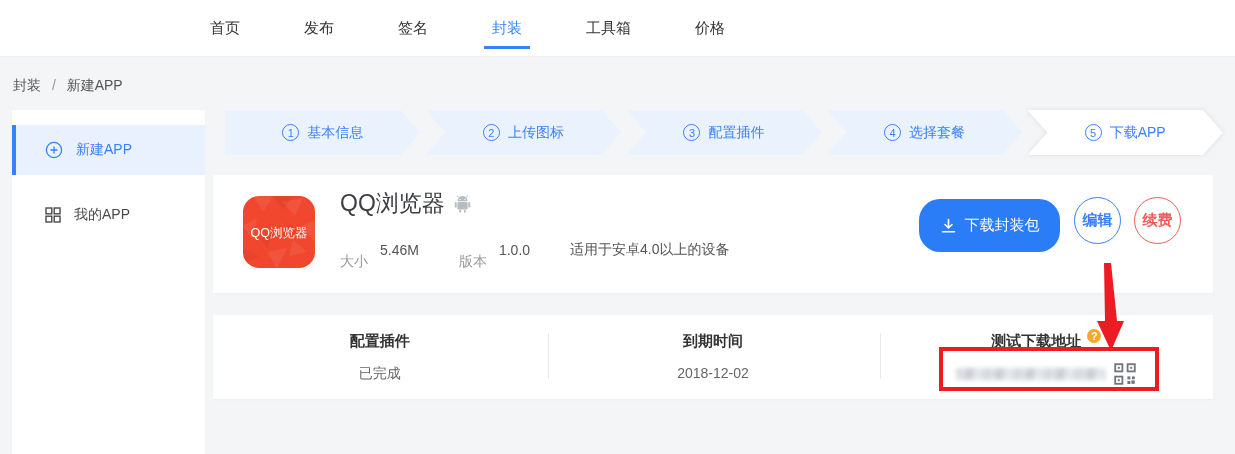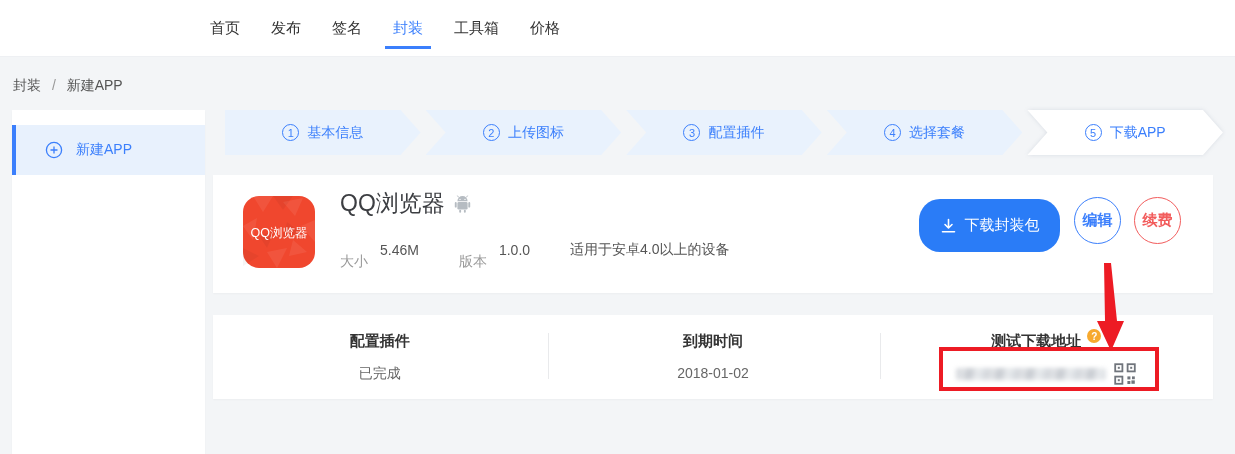--- a/index.html
+++ b/index.html
@@ -1,21 +1,21 @@
 <!DOCTYPE html>
 <html><head>
 <meta charset="utf-8">
 <style>
   * { margin:0; padding:0; box-sizing:border-box; }
   html,body { width:1235px; height:454px; font-family:"Liberation Sans","DejaVu Sans",sans-serif; background:#fff; }
   #stage { position:relative; width:1235px; height:454px; overflow:hidden; background:#fff; }
 
   
   .header { position:absolute; left:0; top:0; width:1235px; height:57px; background:#fff; border-bottom:1px solid #eef0f3; z-index:2; }
-  .nav { position:absolute; left:210px; top:0; height:57px; display:flex; align-items:center; gap:31px; }
+  .nav { position:absolute; left:210px; top:0; height:57px; display:flex; align-items:center; gap:64px; }
   .nav-item { font-size:15px; color:#333; cursor:pointer; position:relative; white-space:nowrap; }
   .nav-item.active { color:#3b7ffc; }
   .nav-item.active::after { content:""; position:absolute; left:-8px; right:-8px; bottom:-11px; height:3px; background:#3b7ffc; }
 
   
   .content-bg { position:absolute; left:0; top:57px; width:1235px; height:397px; background:#f3f5f7; }
 
   .breadcrumb { position:absolute; left:13px; top:77px; font-size:14px; color:#555; }
   .breadcrumb .sep { color:#999; margin:0 7px; }
 
@@ -112,20 +112,33 @@
 
   <div class="sidebar">
     <div class="side-item active first">
       <span class="sicon">
         <svg width="18" height="18" viewBox="0 0 18 18">
             <circle cx="9" cy="9" r="7.6" fill="none" stroke="#3b7ffc" stroke-width="1.3"></circle>
             <path d="M9 5.5v7M5.5 9h7" stroke="#3b7ffc" stroke-width="1.3"></path>
           </svg>
       </span>
       <span>新建APP</span>
+    </div>
+    <div class="side-item second">
+      <span class="sicon">
+        <svg width="16" height="16" viewBox="0 0 16 16">
+            <g fill="none" stroke="#4a4a4a" stroke-width="1.4">
+              <rect x="1" y="1" width="5.8" height="5.8"></rect>
+              <rect x="9.2" y="1" width="5.8" height="5.8"></rect>
+              <rect x="1" y="9.2" width="5.8" height="5.8"></rect>
+              <rect x="9.2" y="9.2" width="5.8" height="5.8"></rect>
+            </g>
+          </svg>
+      </span>
+      <span>我的APP</span>
     </div>
   </div>
 
   <div class="steps">
     <div class="step-seg first">
       <div class="step-fill">
         <span class="step-num">1</span>
         <span class="step-label">基本信息</span>
       </div>
     </div>
@@ -219,21 +232,21 @@
   <div class="card status-card">
     <div class="divider div1"></div>
     <div class="divider div2"></div>
     <div class="status-cols">
       <div class="status-col">
         <div class="status-label">配置插件</div>
         <div class="status-value">已完成</div>
       </div>
       <div class="status-col">
         <div class="status-label">到期时间</div>
-        <div class="status-value">2018-01-02</div>
+        <div class="status-value">2018-12-02</div>
       </div>
       <div class="status-col">
         <div class="label-row">
           <div class="status-label">测试下载地址</div>
           <div class="help-badge">?</div>
         </div>
         <div class="url-row">
           <span class="masked url-masked"></span>
           <span class="qr-btn">
             <svg width="22" height="22" viewBox="0 0 22 22">

